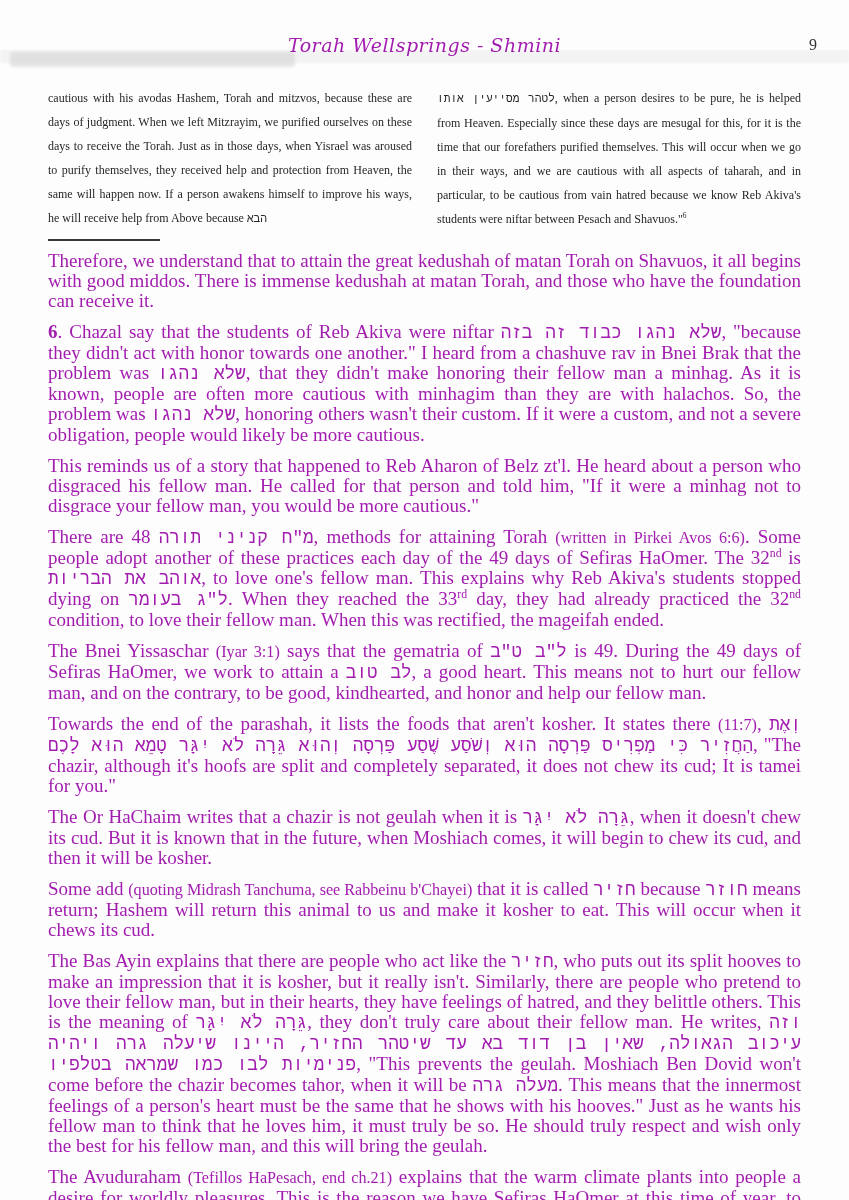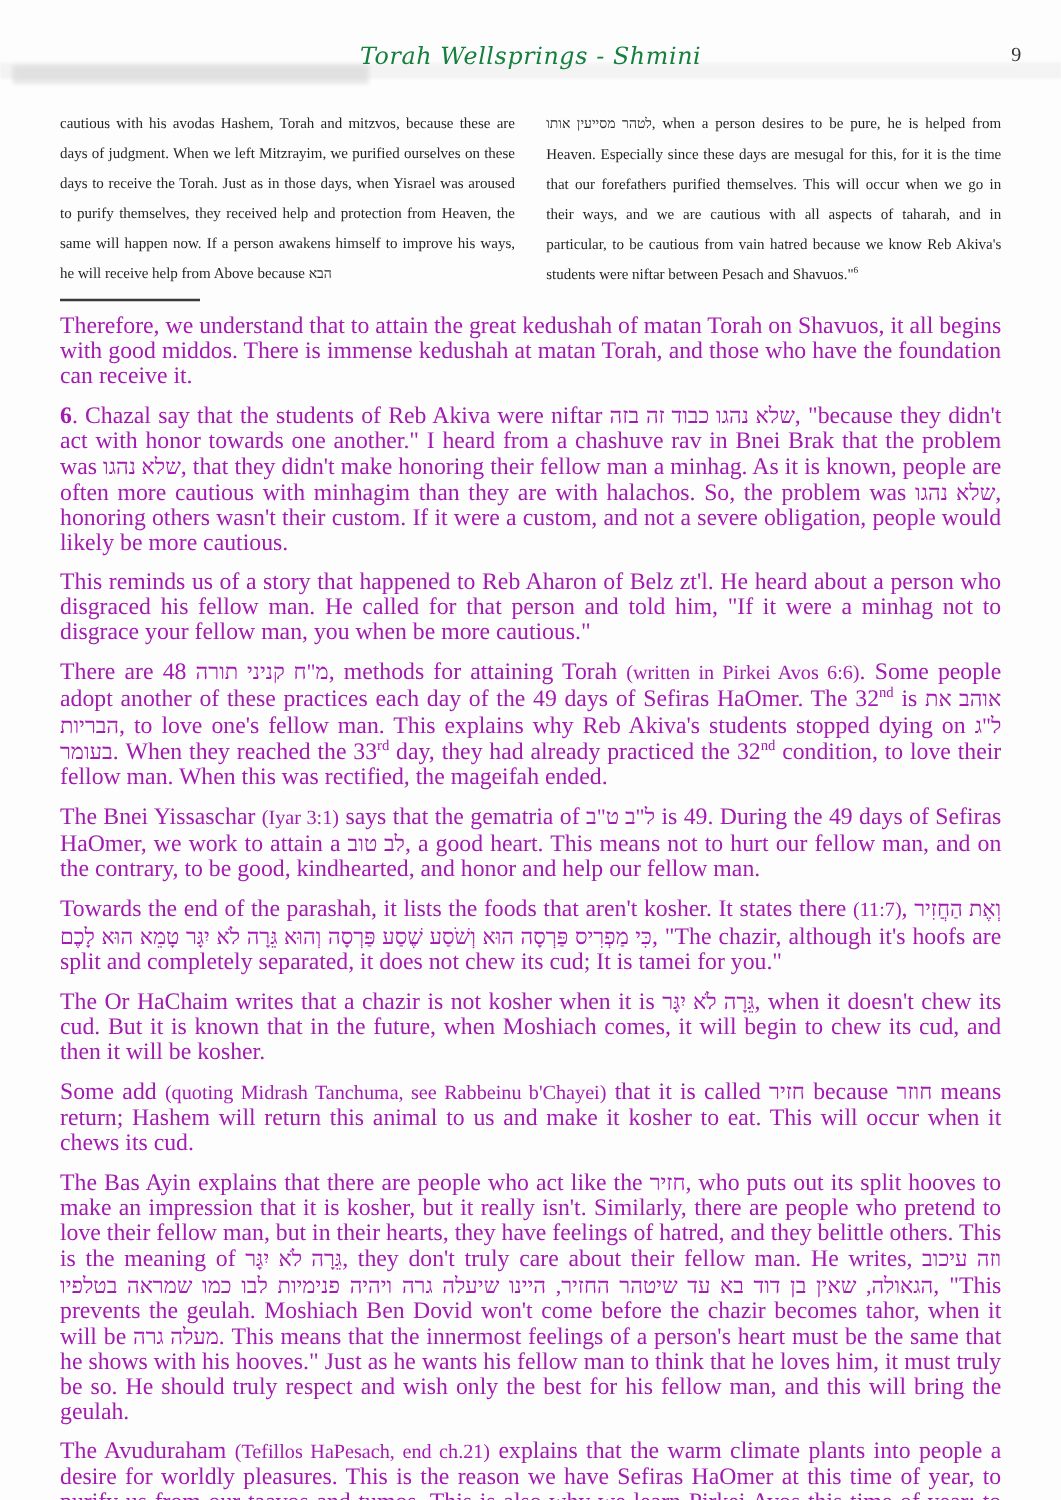--- a/index.html
+++ b/index.html
@@ -25,21 +25,21 @@
     position:relative;
     padding-top:34px;
     text-align:center;
     height:30px;
   }
   .page-title{
     font-family:"DejaVu Serif", serif;
     font-style:italic;
     font-size:19px;
     letter-spacing:.5px;
-    color:#15803d;
+    color:#a21caf;
   }
   .page-number{
     position:absolute;
     right:32px;top:36px;
     font-size:16px;color:#333;
     font-style:normal;
   }
   .columns{
     display:flex;
     gap:25px;
@@ -64,21 +64,21 @@
     font-size:19px;
     line-height:20px;
     color:#a21caf;
   }
   .footnotes p{margin:0 0 11px 0;}
   .seg-n{}
   .seg-b{font-weight:bold;}
   .seg-i{}
   .seg-sm{font-size:85%;font-family:Liberation Serif, serif;}
   .seg-he{
-    font-family:Liberation Serif, serif;
+    font-family:Liberation Mono, monospace;
     font-size:93%;
     unicode-bidi:isolate;
   }
   sup.seg-sup{font-size:62%;line-height:0;vertical-align:super;}
 </style>
 </head>
 <body>
 
 <div class="page">
 
@@ -97,23 +97,23 @@
     <div class="col">
         <p class="body-par"><span class="seg-he" dir="rtl">לטהר מסייעין אותו</span><span class="seg-n">, when a person desires to be pure, he is helped from Heaven. Especially since these days are mesugal for this, for it is the time that our forefathers purified themselves. This will occur when we go in their ways, and we are cautious with all aspects of </span><span class="seg-i">taharah</span><span class="seg-n">, and in particular, to be cautious from vain hatred because we know Reb Akiva's students were niftar between Pesach and Shavuos."</span><sup class="seg-sup">6</sup></p>
       </div>
   </div>
 
   <div class="footnote-rule"></div>
 
   <div class="footnotes">
       <p class="fn-par"><span class="seg-n">Therefore, we understand that to attain the great kedushah of matan Torah on Shavuos, it all begins with good middos. There is immense kedushah at matan Torah, and those who have the foundation can receive it.</span></p>
       <p class="fn-par"><span class="seg-b">6</span><span class="seg-n">. Chazal say that the students of Reb Akiva were niftar </span><span class="seg-he" dir="rtl">שלא נהגו כבוד זה בזה</span><span class="seg-n">, "because they didn't act with honor towards one another." I heard from a chashuve rav in Bnei Brak that the problem was </span><span class="seg-he" dir="rtl">שלא נהגו</span><span class="seg-n">, that they didn't make honoring their fellow man a minhag. As it is known, people are often more cautious with minhagim than they are with halachos. So, the problem was </span><span class="seg-he" dir="rtl">שלא נהגו</span><span class="seg-n">, honoring others wasn't their custom. If it were a custom, and not a severe obligation, people would likely be more cautious.</span></p>
-      <p class="fn-par"><span class="seg-n">This reminds us of a story that happened to Reb Aharon of Belz zt'l. He heard about a person who disgraced his fellow man. He called for that person and told him, "If it were a minhag not to disgrace your fellow man, you when be more cautious."</span></p>
+      <p class="fn-par"><span class="seg-n">This reminds us of a story that happened to Reb Aharon of Belz zt'l. He heard about a person who disgraced his fellow man. He called for that person and told him, "If it were a minhag not to disgrace your fellow man, you would be more cautious."</span></p>
       <p class="fn-par"><span class="seg-n">There are 48 </span><span class="seg-he" dir="rtl">מ"ח קניני תורה</span><span class="seg-n">, methods for attaining Torah </span><span class="seg-sm">(written in Pirkei Avos 6:6)</span><span class="seg-n">. Some people adopt another of these practices each day of the 49 days of Sefiras HaOmer. The 32</span><sup class="seg-sup">nd</sup><span class="seg-n"> is </span><span class="seg-he" dir="rtl">אוהב את הבריות</span><span class="seg-n">, to love one's fellow man. This explains why Reb Akiva's students stopped dying on </span><span class="seg-he" dir="rtl">ל"ג בעומר</span><span class="seg-n">. When they reached the 33</span><sup class="seg-sup">rd</sup><span class="seg-n"> day, they had already practiced the 32</span><sup class="seg-sup">nd</sup><span class="seg-n"> condition, to love their fellow man. When this was rectified, the mageifah ended.</span></p>
       <p class="fn-par"><span class="seg-n">The Bnei Yissaschar </span><span class="seg-sm">(Iyar 3:1)</span><span class="seg-n"> says that the gematria of </span><span class="seg-he" dir="rtl">ל"ב ט"ב</span><span class="seg-n"> is 49. During the 49 days of Sefiras HaOmer, we work to attain a </span><span class="seg-he" dir="rtl">לב טוב</span><span class="seg-n">, a good heart. This means not to hurt our fellow man, and on the contrary, to be good, kindhearted, and honor and help our fellow man.</span></p>
       <p class="fn-par"><span class="seg-n">Towards the end of the parashah, it lists the foods that aren't kosher. It states there </span><span class="seg-sm">(11:7)</span><span class="seg-n">, </span><span class="seg-he" dir="rtl">וְאֶת הַחֲזִיר כִּי מַפְרִיס פַּרְסָה הוּא וְשֹׁסַע שֶׁסַע פַּרְסָה וְהוּא גֵּרָה לֹא יִגָּר טָמֵא הוּא לָכֶם</span><span class="seg-n">, "The chazir, although it's hoofs are split and completely separated, it does not chew its cud; It is tamei for you."</span></p>
-      <p class="fn-par"><span class="seg-n">The Or HaChaim writes that a chazir is not kosher when it is </span><span class="seg-he" dir="rtl">גֵּרָה לֹא יִגָּר</span><span class="seg-n">, when it doesn't chew its cud. But it is known that in the future, when Moshiach comes, it will begin to chew its cud, and then it will be kosher.</span></p>
+      <p class="fn-par"><span class="seg-n">The Or HaChaim writes that a chazir is not geulah when it is </span><span class="seg-he" dir="rtl">גֵּרָה לֹא יִגָּר</span><span class="seg-n">, when it doesn't chew its cud. But it is known that in the future, when Moshiach comes, it will begin to chew its cud, and then it will be kosher.</span></p>
       <p class="fn-par"><span class="seg-n">Some add </span><span class="seg-sm">(quoting Midrash Tanchuma, see Rabbeinu b'Chayei)</span><span class="seg-n"> that it is called </span><span class="seg-he" dir="rtl">חזיר</span><span class="seg-n"> because </span><span class="seg-he" dir="rtl">חוזר</span><span class="seg-n"> means return; Hashem will return this animal to us and make it kosher to eat. This will occur when it chews its cud.</span></p>
       <p class="fn-par"><span class="seg-n">The Bas Ayin explains that there are people who act like the </span><span class="seg-he" dir="rtl">חזיר</span><span class="seg-n">, who puts out its split hooves to make an impression that it is kosher, but it really isn't. Similarly, there are people who pretend to love their fellow man, but in their hearts, they have feelings of hatred, and they belittle others. This is the meaning of </span><span class="seg-he" dir="rtl">גֵּרָה לֹא יִגָּר</span><span class="seg-n">, they don't truly care about their fellow man. He writes, </span><span class="seg-he" dir="rtl">וזה עיכוב הגאולה, שאין בן דוד בא עד שיטהר החזיר, היינו שיעלה גרה ויהיה פנימיות לבו כמו שמראה בטלפיו</span><span class="seg-n">, "This prevents the geulah. Moshiach Ben Dovid won't come before the chazir becomes tahor, when it will be </span><span class="seg-he" dir="rtl">מעלה גרה</span><span class="seg-n">. This means that the innermost feelings of a person's heart must be the same that he shows with his hooves." Just as he wants his fellow man to think that he loves him, it must truly be so. He should truly respect and wish only the best for his fellow man, and this will bring the geulah.</span></p>
       <p class="fn-par"><span class="seg-n">The Avuduraham </span><span class="seg-sm">(Tefillos HaPesach, end ch.21)</span><span class="seg-n"> explains that the warm climate plants into people a desire for worldly pleasures. This is the reason we have Sefiras HaOmer at this time of year, to purify us from our taavos and tumos. This is also why we learn Pirkei Avos this time of year: to teach us the correct path to go on.</span></p>
     </div>
 
 </div>
 
 </body></html>

